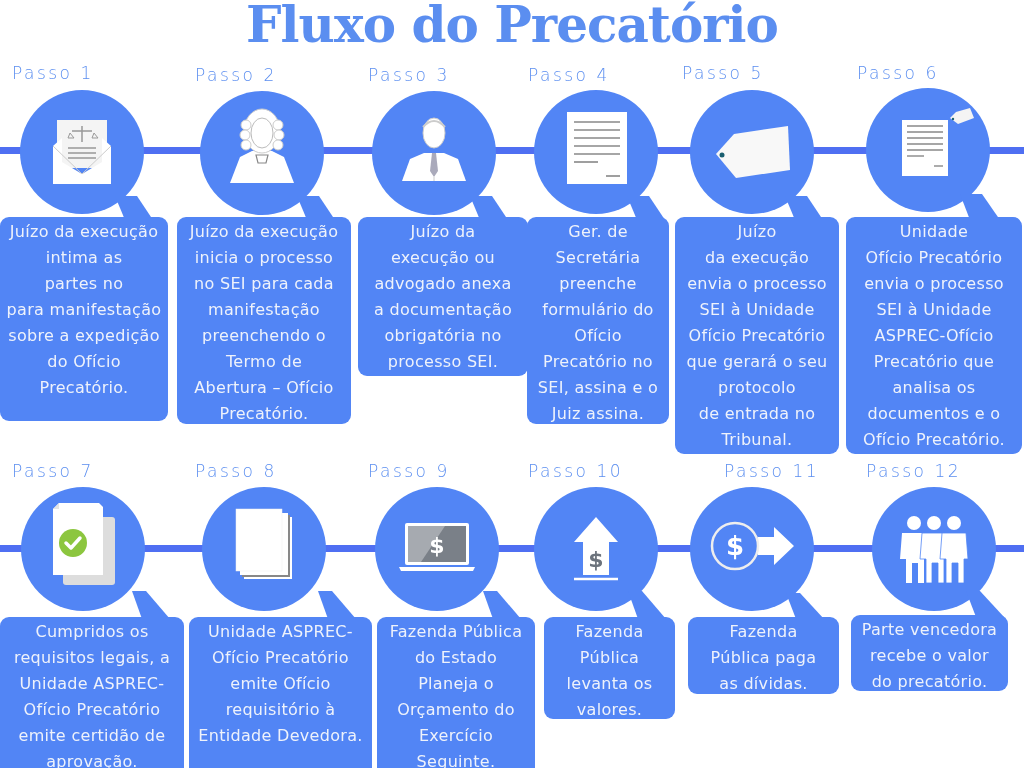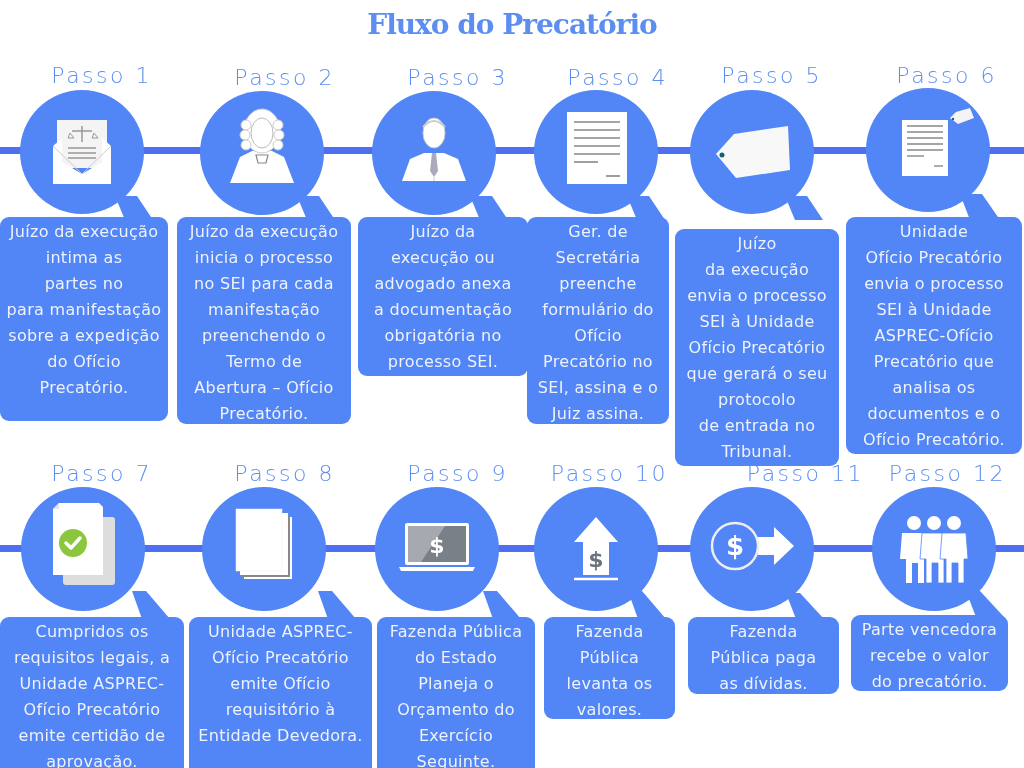--- a/index.html
+++ b/index.html
@@ -1,19 +1,19 @@
 <!DOCTYPE html>
 <html><head>
 <meta charset="utf-8">
 <style>
   html, body { margin:0; padding:0; }
   body { width:1024px; height:768px; background:#ffffff; position:relative; overflow:hidden; font-family:"DejaVu Sans", sans-serif; }
-  .title { position:absolute; left:0; top:0; width:1024px; text-align:center; font-family:"DejaVu Serif", serif; font-weight:bold; font-size:28px; color:#5b8ef0; line-height:50px; letter-spacing:-1px; }
+  .title { position:absolute; left:0; top:0; width:1024px; text-align:center; font-family:"DejaVu Serif", serif; font-weight:bold; font-size:50px; color:#5b8ef0; line-height:50px; letter-spacing:-1px; }
   .hline { position:absolute; left:0; width:1024px; height:7px; background:#4f6ff2; }
-  .step-label { position:absolute; width:140px; text-align:right; font-size:22px; letter-spacing:2.5px; color:#5b8ef0; font-weight:300; }
+  .step-label { position:absolute; width:140px; text-align:left; font-size:17px; letter-spacing:2.5px; color:#5b8ef0; font-weight:300; }
   .circle { position:absolute; width:124px; height:124px; border-radius:50%; background:#5285f5; }
   .circle svg { position:absolute; left:0; top:0; width:124px; height:124px; }
   .tail { position:absolute; width:0; height:0; }
   .box { position:absolute; background:#5285f5; border-radius:9px; color:#eef2fb; text-align:center; font-size:16px; line-height:26px; letter-spacing:0.3px; box-sizing:border-box; padding-top:2px; }
   .box span { display:block; white-space:nowrap; }
 </style>
 </head>
 <body>
 
 <div class="title">Fluxo do Precatório</div>
@@ -131,21 +131,21 @@
 <div class="step-label" style="left:682px; top:63px;">Passo 5</div>
 <div class="circle" style="left:690px; top:90px;">
   <svg viewBox="0 0 124 124">
     <path d="M26 64 L44 44 L98 36 L100 80 L46 88 Z" fill="#f8f8f8"></path>
     <circle cx="32" cy="65" r="2.5" fill="#1a5f70"></circle>
   </svg>
 </div>
 <svg class="tail" style="position:absolute;left:785px;top:196px;width:40px;height:24px;" viewBox="0 0 40 24">
     <path d="M0 0 L22 0 L38 24 L10 24 Z" fill="#5285f5"></path>
   </svg>
-<div class="box" style="left:675px; top:217px; width:164px; height:237px;margin-top:12px;">
+<div class="box" style="left:675px; top:217px; width:164px; height:237px;">
   <span>Juízo</span>
     <span>da execução</span>
     <span>envia o processo</span>
     <span>SEI à Unidade</span>
     <span>Ofício Precatório</span>
     <span>que gerará o seu</span>
     <span>protocolo</span>
     <span>de entrada no</span>
     <span>Tribunal.</span>
 </div>

